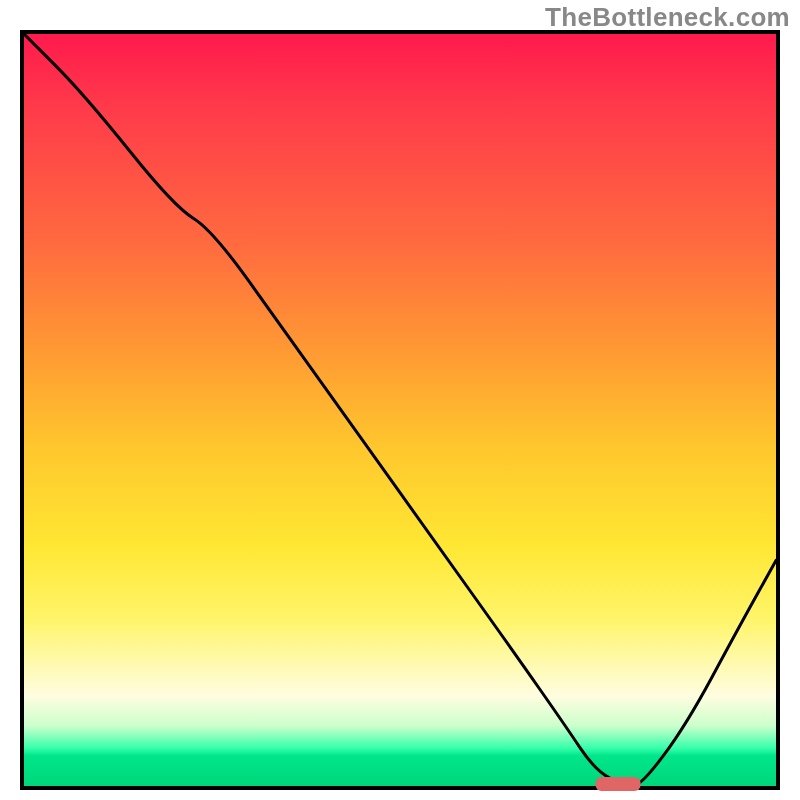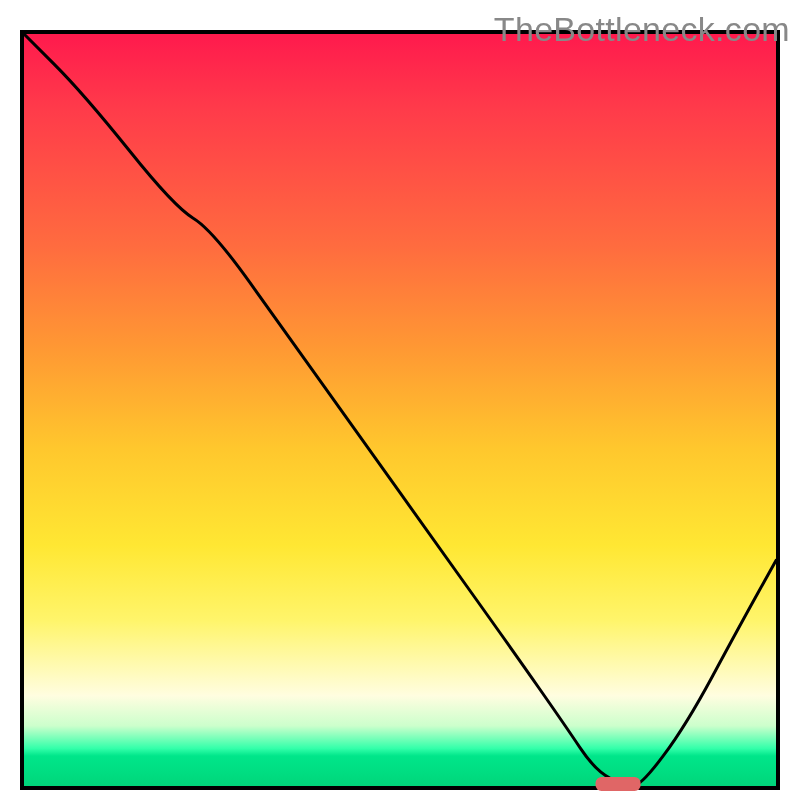--- a/index.html
+++ b/index.html
@@ -11,24 +11,24 @@
     background: #ffffff;
     font-family: Arial, Helvetica, sans-serif;
   }
   .chart-container {
     position: relative;
     width: 800px;
     height: 800px;
   }
   .watermark {
     position: absolute;
-    top: 10px;
+    top: 2px;
     right: 10px;
-    font-size: 34px;
-    font-weight: normal;
+    font-size: 26px;
+    font-weight: bold;
     color: #888888;
     letter-spacing: 0.3px;
     z-index: 3;
   }
   .plot-area {
     position: absolute;
     left: 20px;
     top: 30px;
     width: 760px;
     height: 760px;

